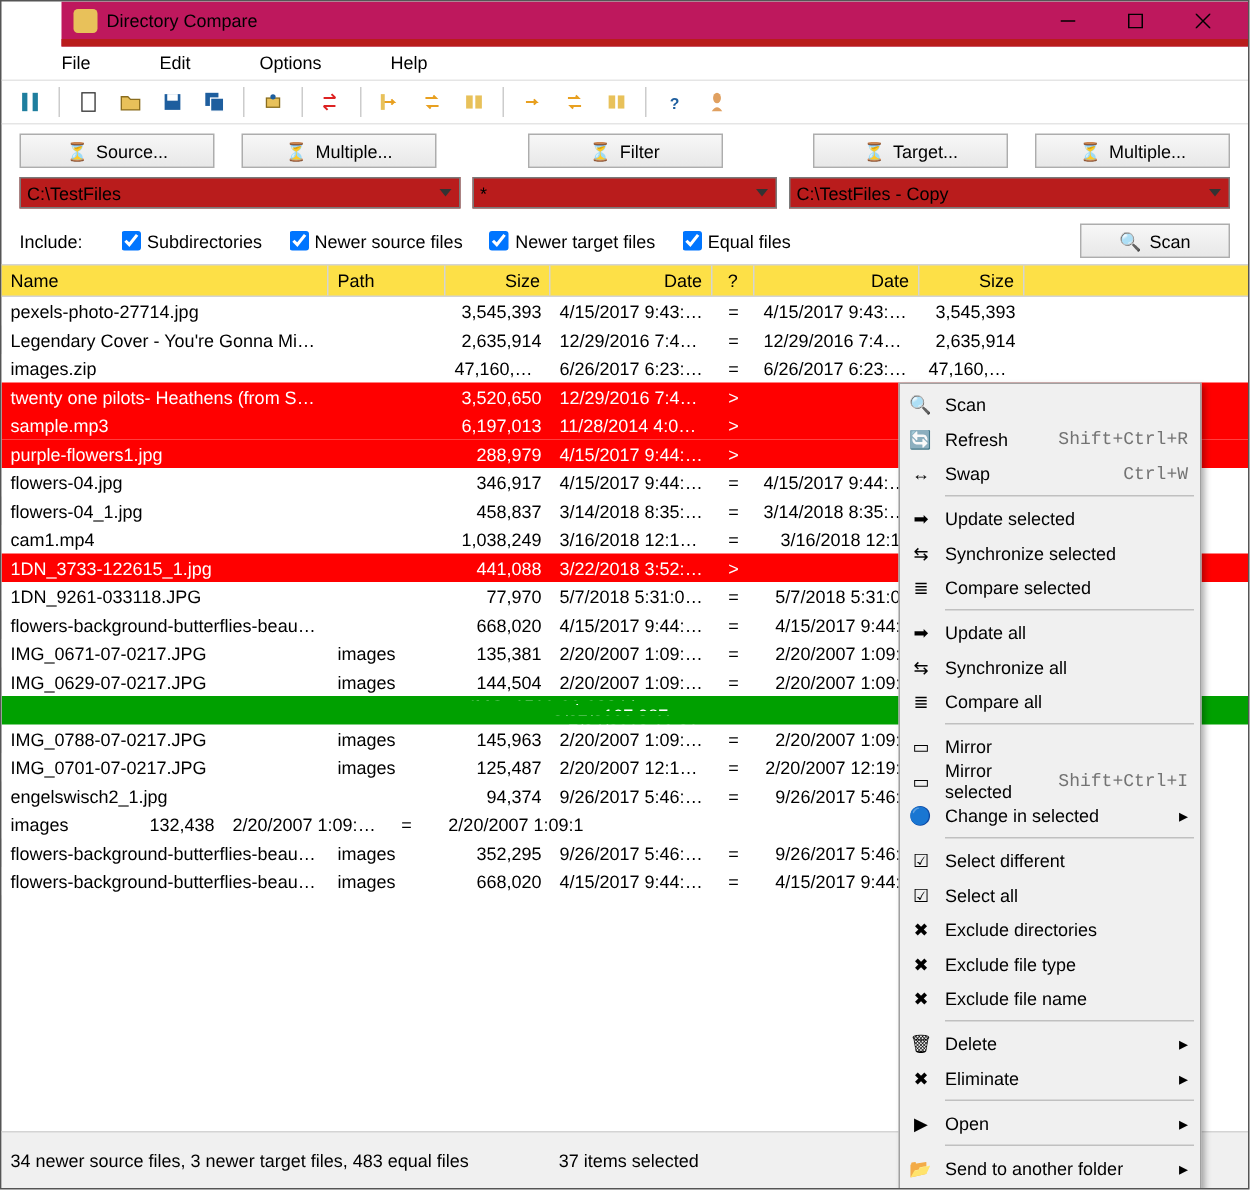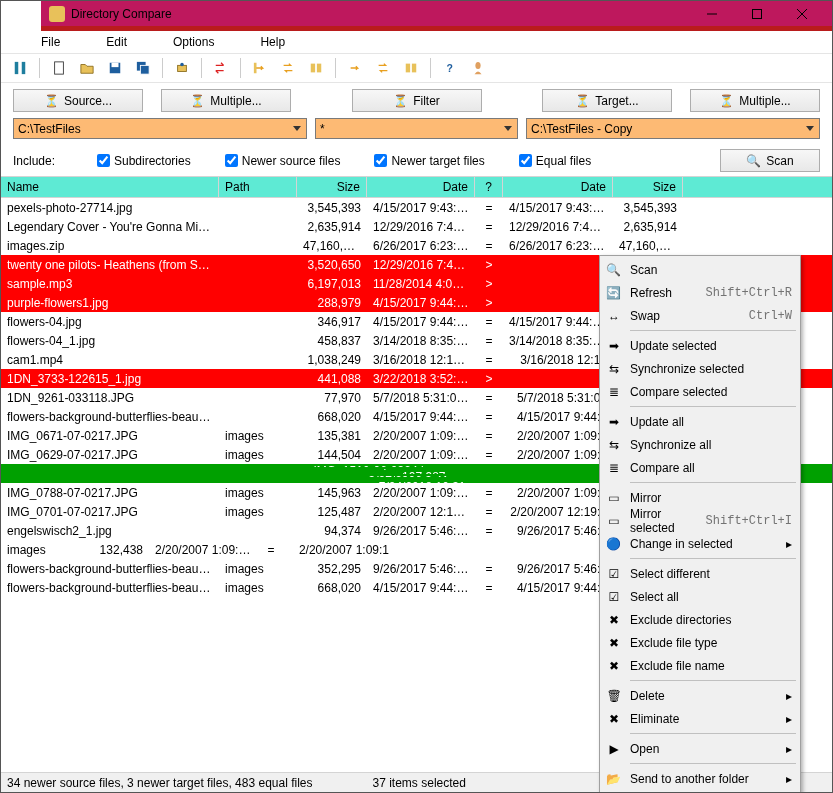--- a/index.html
+++ b/index.html
@@ -25,35 +25,35 @@
 
 .button-row { display: flex; gap: 18px; padding: 6px 12px; }
 .btn { height: 23px; border: 1px solid #adadad; background: linear-gradient(#f7f7f7,#e8e8e8); display: flex; align-items: center; justify-content: center; cursor: pointer; gap: 5px; padding: 0 10px; }
 .btn-source, .btn-mult1 { width: 130px; }
 .btn-filter { width: 130px; margin: 0 auto; }
 .btn-target, .btn-mult2 { width: 130px; }
 .filter-wrap { flex: 1; display: flex; justify-content: center; }
 
 
 .path-row { display: flex; gap: 8px; padding: 0 12px 6px; }
-.combo { height: 21px; border: 1px solid #7a7a7a; background: #fdba74; display: flex; align-items: center; padding: 0 18px 0 4px; position: relative; cursor: pointer; }
+.combo { height: 21px; border: 1px solid #7a7a7a; background: #b91c1c; display: flex; align-items: center; padding: 0 18px 0 4px; position: relative; cursor: pointer; }
 .combo::after { content: ''; position: absolute; right: 5px; top: 7px; border-left: 4px solid transparent; border-right: 4px solid transparent; border-top: 5px solid #333; }
 .combo1 { width: 294px; }
 .combo2 { flex: 1; }
 .combo3 { width: 294px; }
 
 
-.include-row { display: flex; align-items: center; padding: 4px 12px; gap: 34px; justify-content: flex-end; }
+.include-row { display: flex; align-items: center; padding: 4px 12px; gap: 18px; justify-content: flex-end; }
 .include-row .lbl { width: 50px; }
 .chk { display: flex; align-items: center; gap: 4px; }
 .chk input { width: 13px; height: 13px; }
 .scan-btn { margin-left: auto; width: 100px; }
 
 
-.table-header { display: flex; background: #5eead4; border-top: 1px solid #d4d4d4; border-bottom: 1px solid #d4d4d4; height: 22px; }
+.table-header { display: flex; background: #fde047; border-top: 1px solid #d4d4d4; border-bottom: 1px solid #d4d4d4; height: 22px; }
 .th { border-right: 1px solid #d4d4d4; padding: 3px 6px; display: flex; align-items: center; cursor: pointer; position: relative; }
 .th.right { justify-content: flex-end; }
 .th.center { justify-content: center; }
 .th-name { width: 218px; }
 .th-path { width: 78px; }
 .th-size { width: 70px; }
 .th-date { width: 108px; }
 .th-cmp { width: 28px; }
 .th-date2 { width: 110px; }
 .th-size2 { width: 70px; }
@@ -69,21 +69,21 @@
 .cell.center { text-align: center; }
 .c-name { width: 218px; }
 .c-path { width: 78px; }
 .c-size { width: 70px; }
 .c-date { width: 108px; }
 .c-cmp { width: 28px; }
 .c-date2 { width: 110px; }
 .c-size2 { width: 70px; }
 
 
-.status-bar { position: absolute; bottom: 0; left: 0; right: 0; height: 20px; background: #f0f0f0; border-top: 1px solid #d4d4d4; display: flex; align-items: center; padding: 0 6px; gap: 60px; }
+.status-bar { position: absolute; bottom: 0; left: 0; right: 0; height: 38px; background: #f0f0f0; border-top: 1px solid #d4d4d4; display: flex; align-items: center; padding: 0 6px; gap: 60px; }
 
 
 .context-menu { position: absolute; top: 254px; left: 598px; width: 202px; background: #f0f0f0; border: 1px solid #a0a0a0; box-shadow: 2px 2px 4px rgba(0,0,0,0.3); padding: 2px; }
 .cm-item { height: 23px; display: flex; align-items: center; padding: 0 6px 0 28px; position: relative; cursor: pointer; }
 .cm-item .cm-icon { position: absolute; left: 4px; width: 16px; height: 16px; display: flex; align-items: center; justify-content: center; }
 .cm-item .cm-label { flex: 1; }
 .cm-item .cm-shortcut { color: #737373; font-family: Liberation Mono, monospace; }
 .cm-item .cm-arrow { position: absolute; right: 6px; }
 .cm-sep { height: 1px; background: #c0c0c0; margin: 3px 2px 3px 28px; }
 

